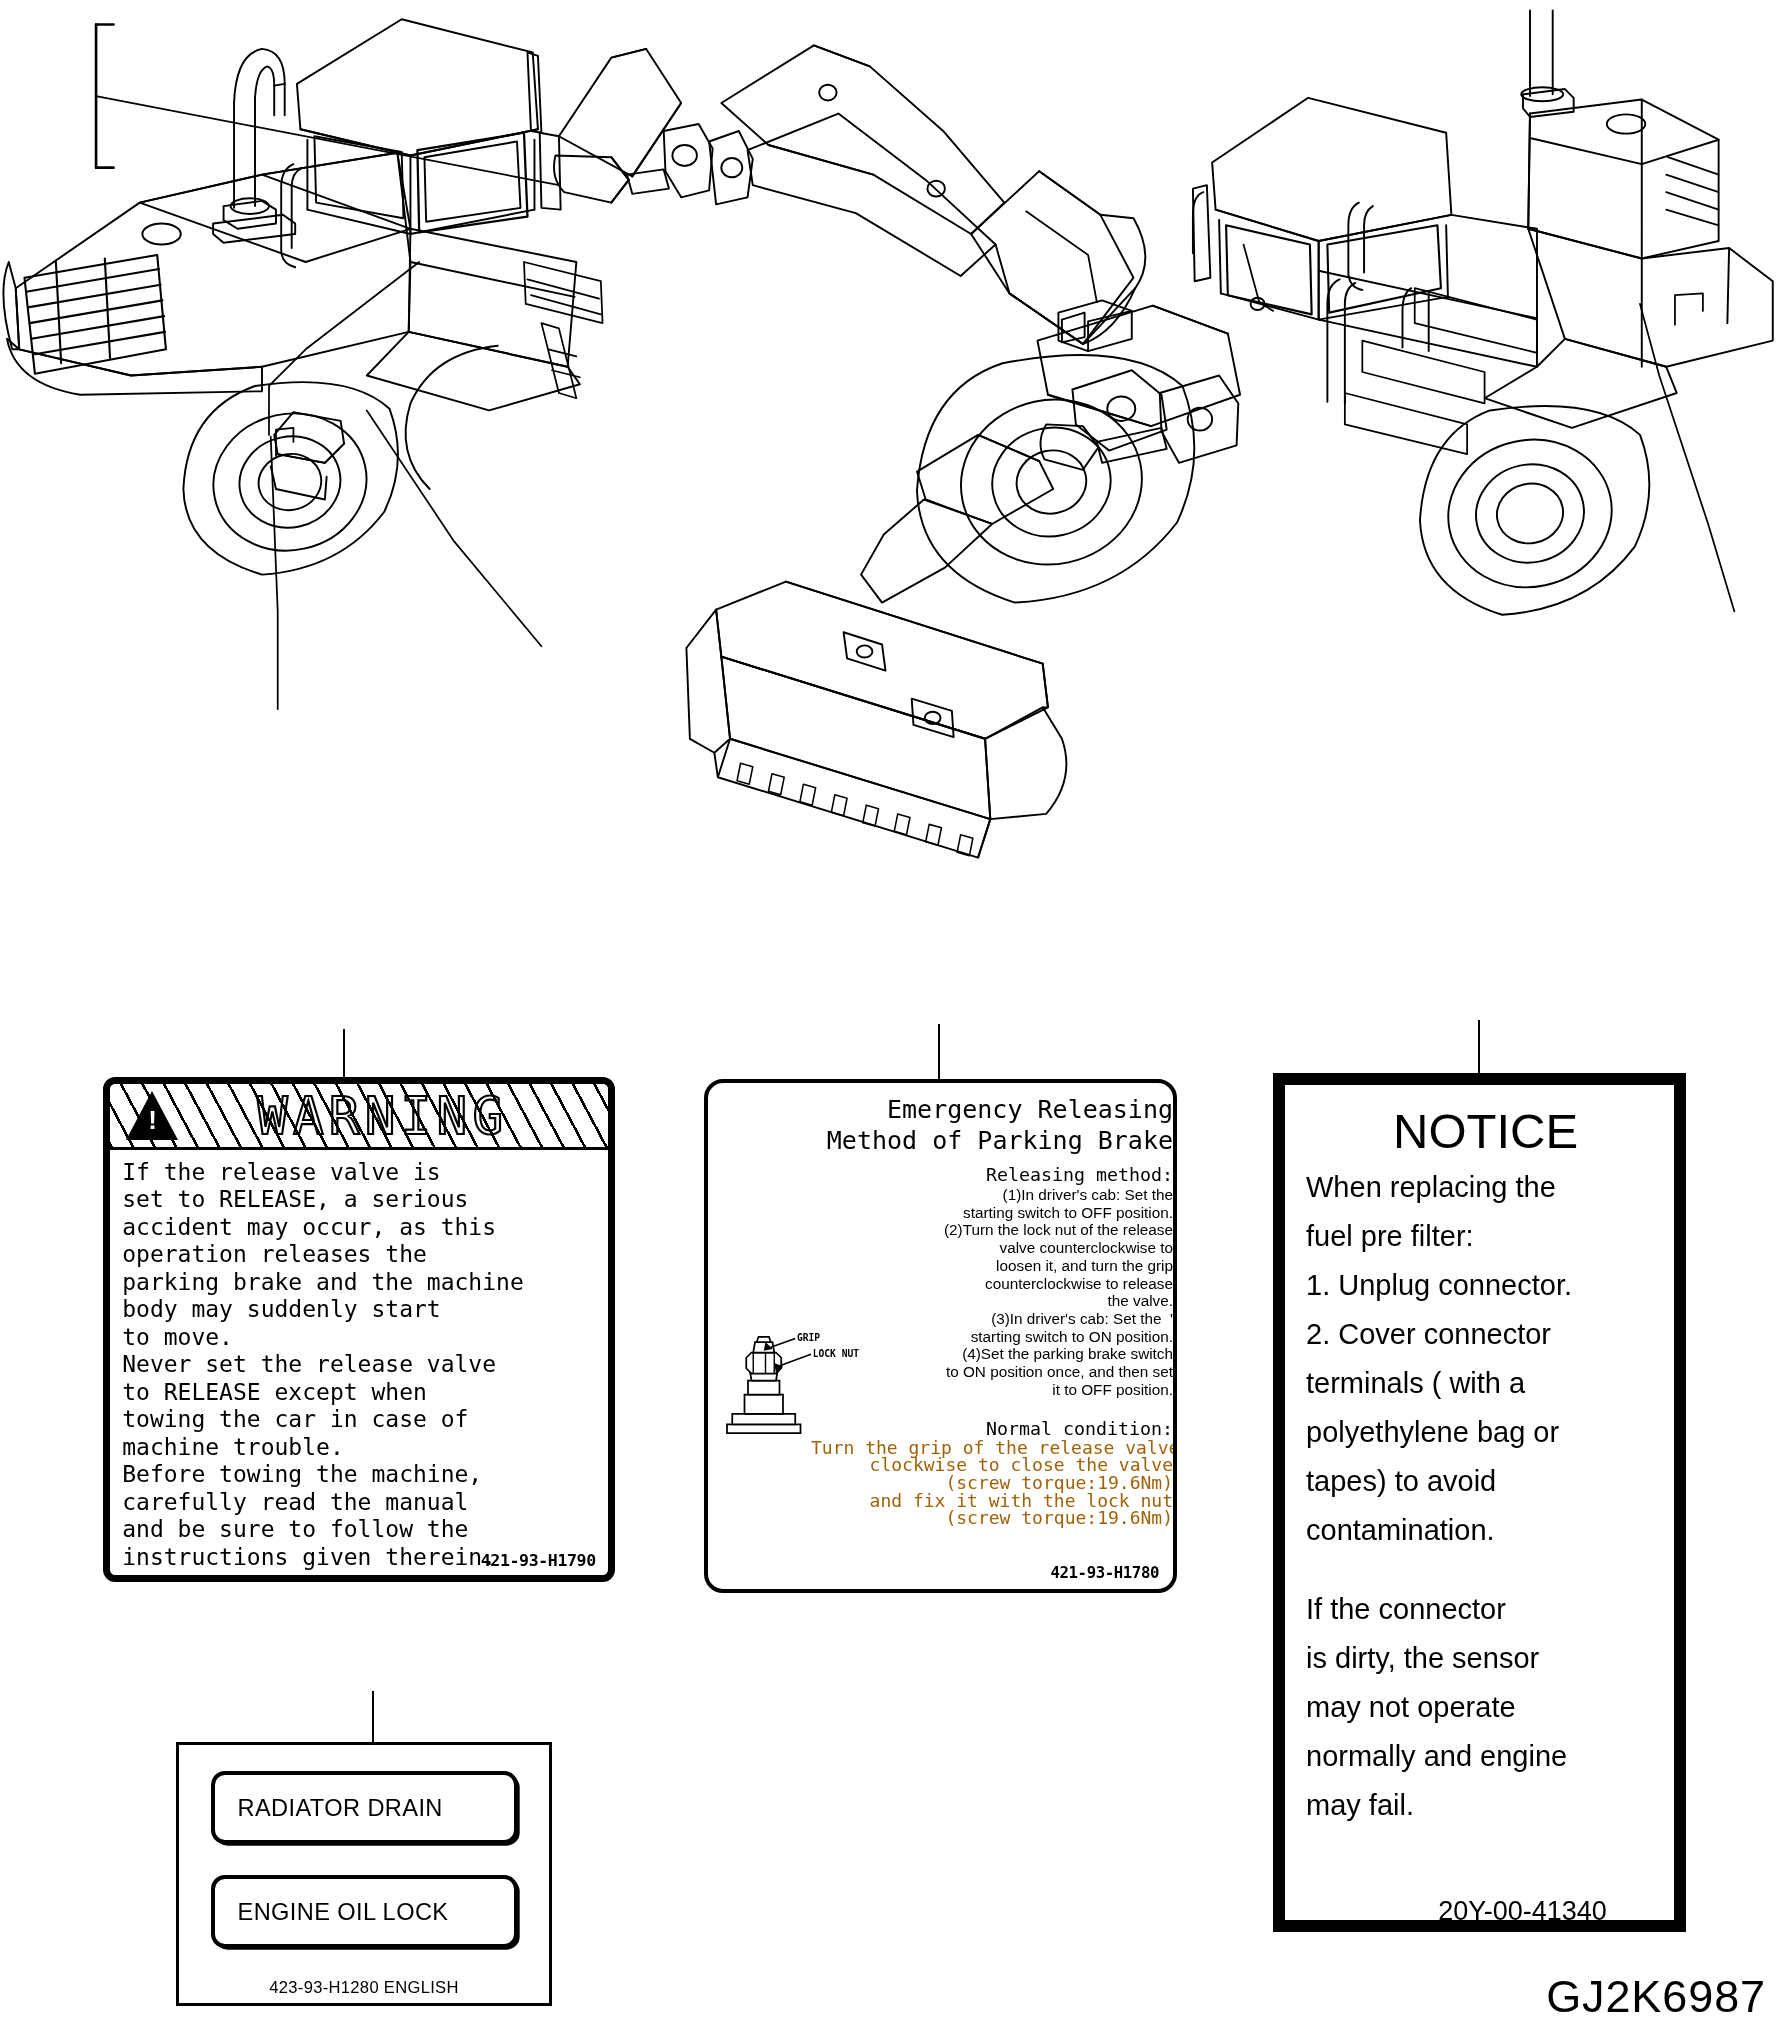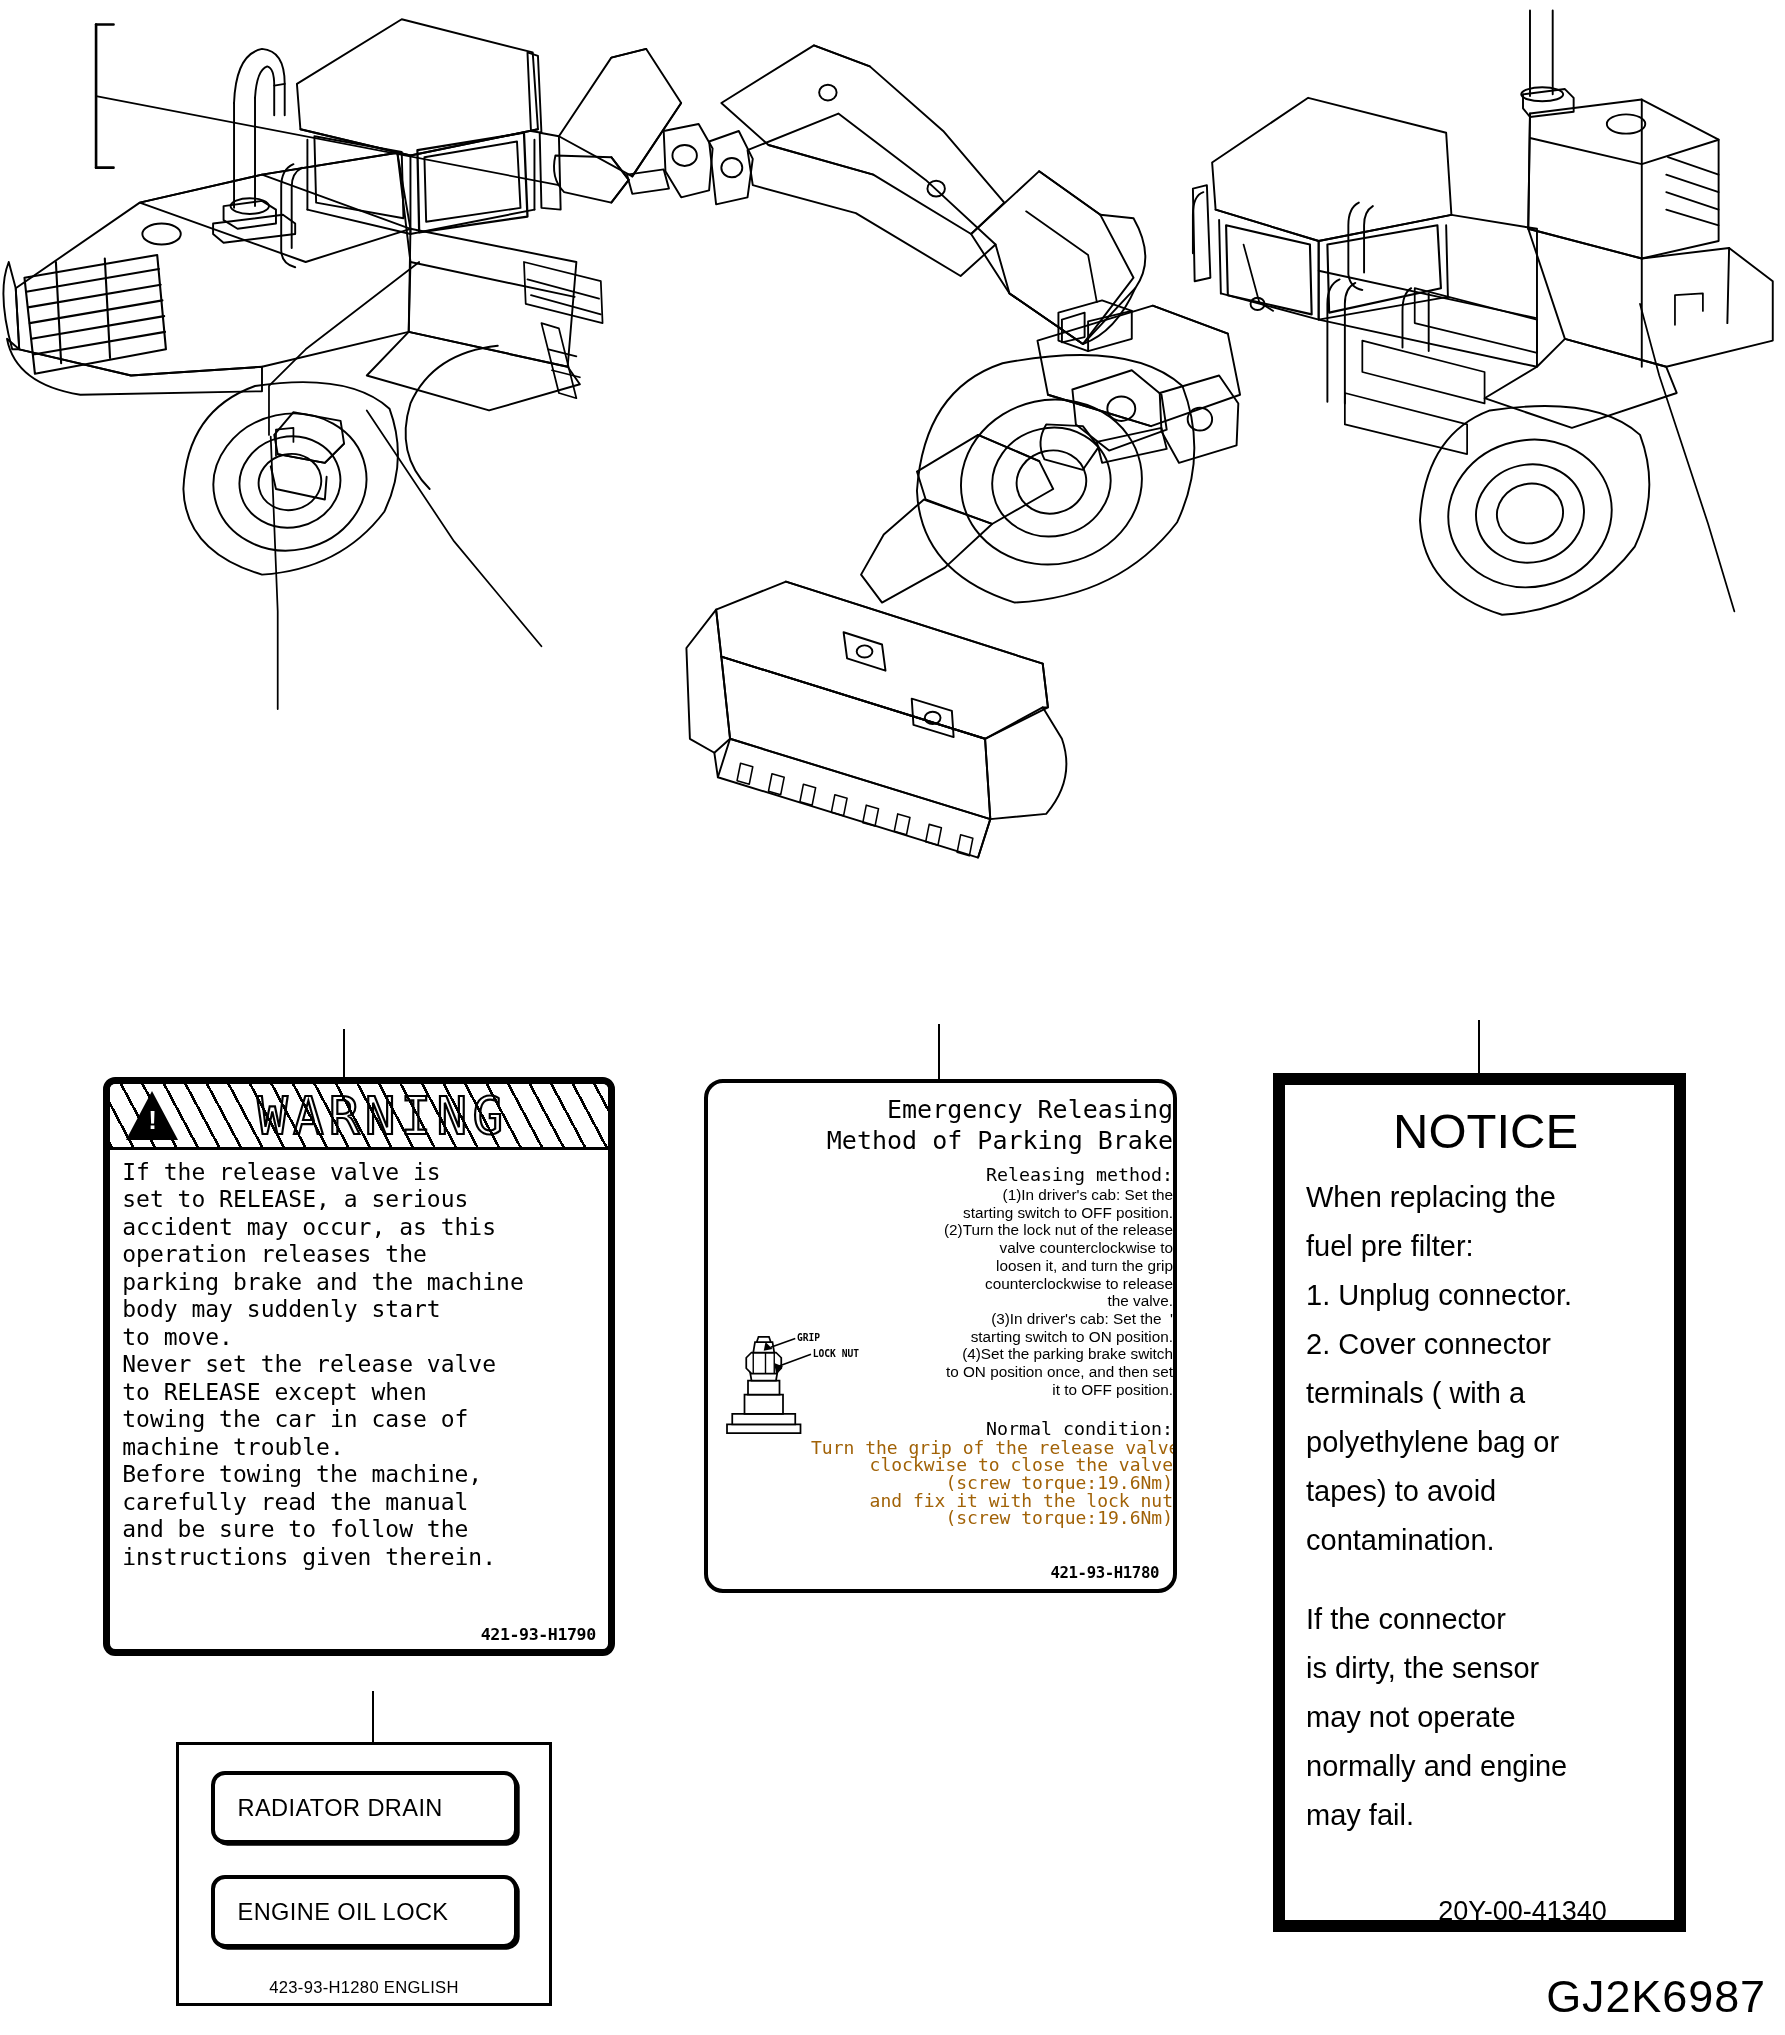--- a/index.html
+++ b/index.html
@@ -32,21 +32,21 @@
   .leader {
     position: absolute;
     width: 0;
     border-left: 2.6px solid #000;
   }
 
   
   .warn-label {
     position: absolute;
     left: 103px; top: 1077px;
-    width: 512px; height: 579px;
+    width: 512px; height: 505px;
     border: 7.9px solid #000;
     border-radius: 12.2px;
     background: #fff;
     box-sizing: border-box;
     overflow: hidden;
   }
   .warn-head {
     position: relative;
     height: 63px;
     border-bottom: 3.5px solid #000;
@@ -200,21 +200,21 @@
     color: #000;
     text-align: center;
     padding-left: 8.7px;
   }
   .notice-p {
     font-family: "Liberation Sans", sans-serif;
     font-size: 29px;
     line-height: 49px;
     color: #000;
     white-space: pre-line;
-    margin-top: 15px;
+    margin-top: 5px;
   }
   .notice-p.second { margin-top: 30px; }
   .notice-pn {
     position: absolute;
     left: 148px; bottom: -7px;
     font-family: "Liberation Sans", sans-serif;
     font-size: 27px;
     color: #000;
     background: #fff;
     padding: 0 5.2px;

